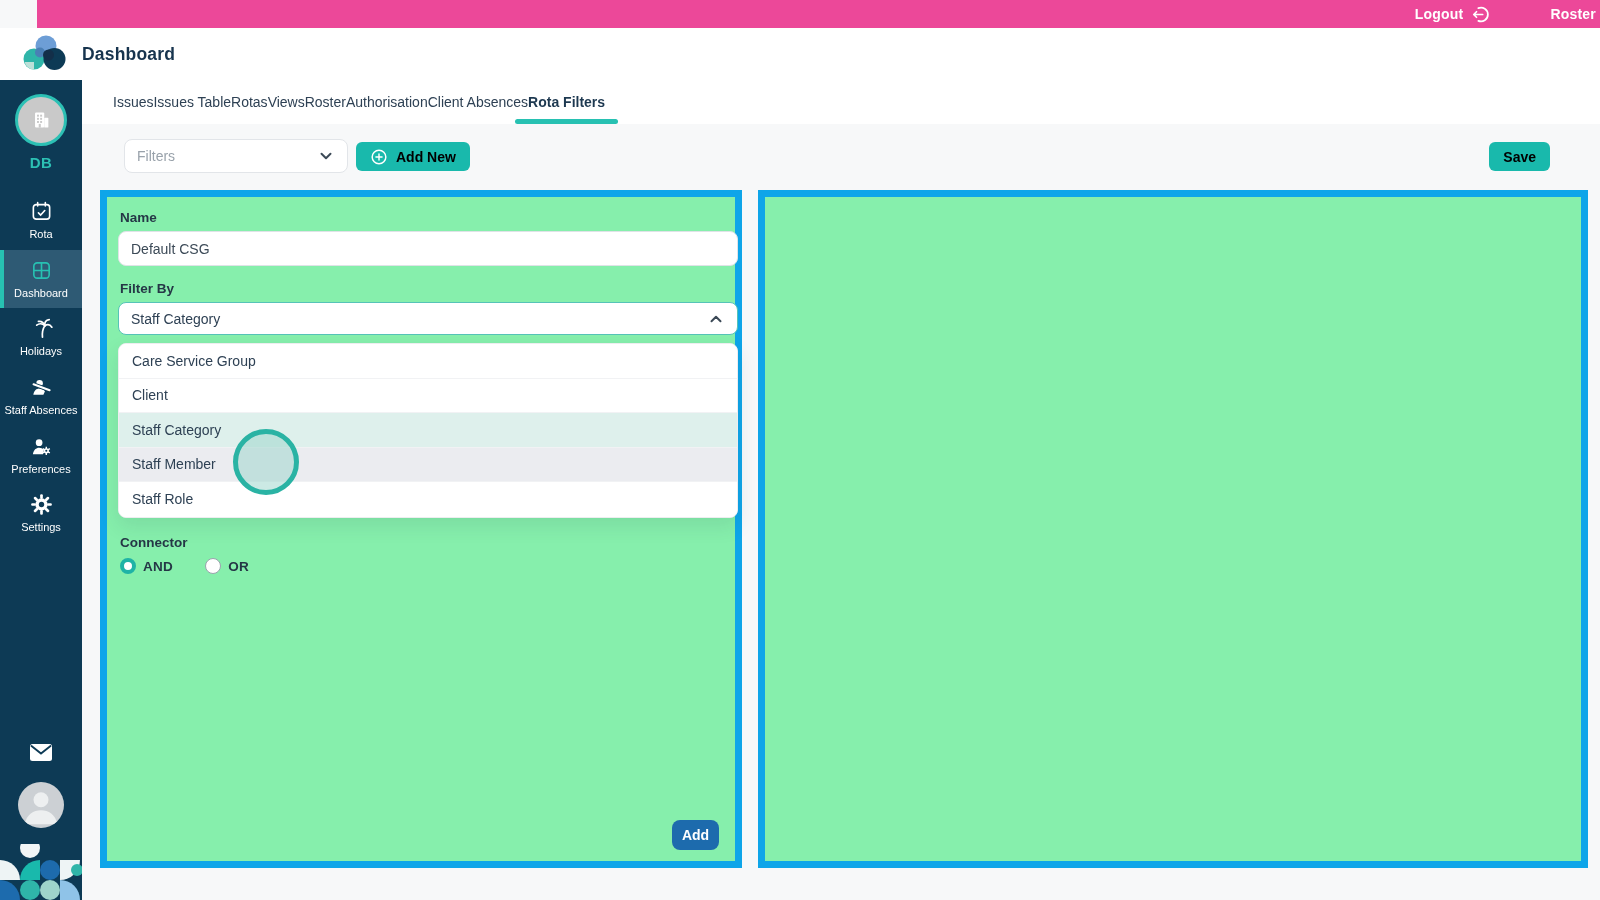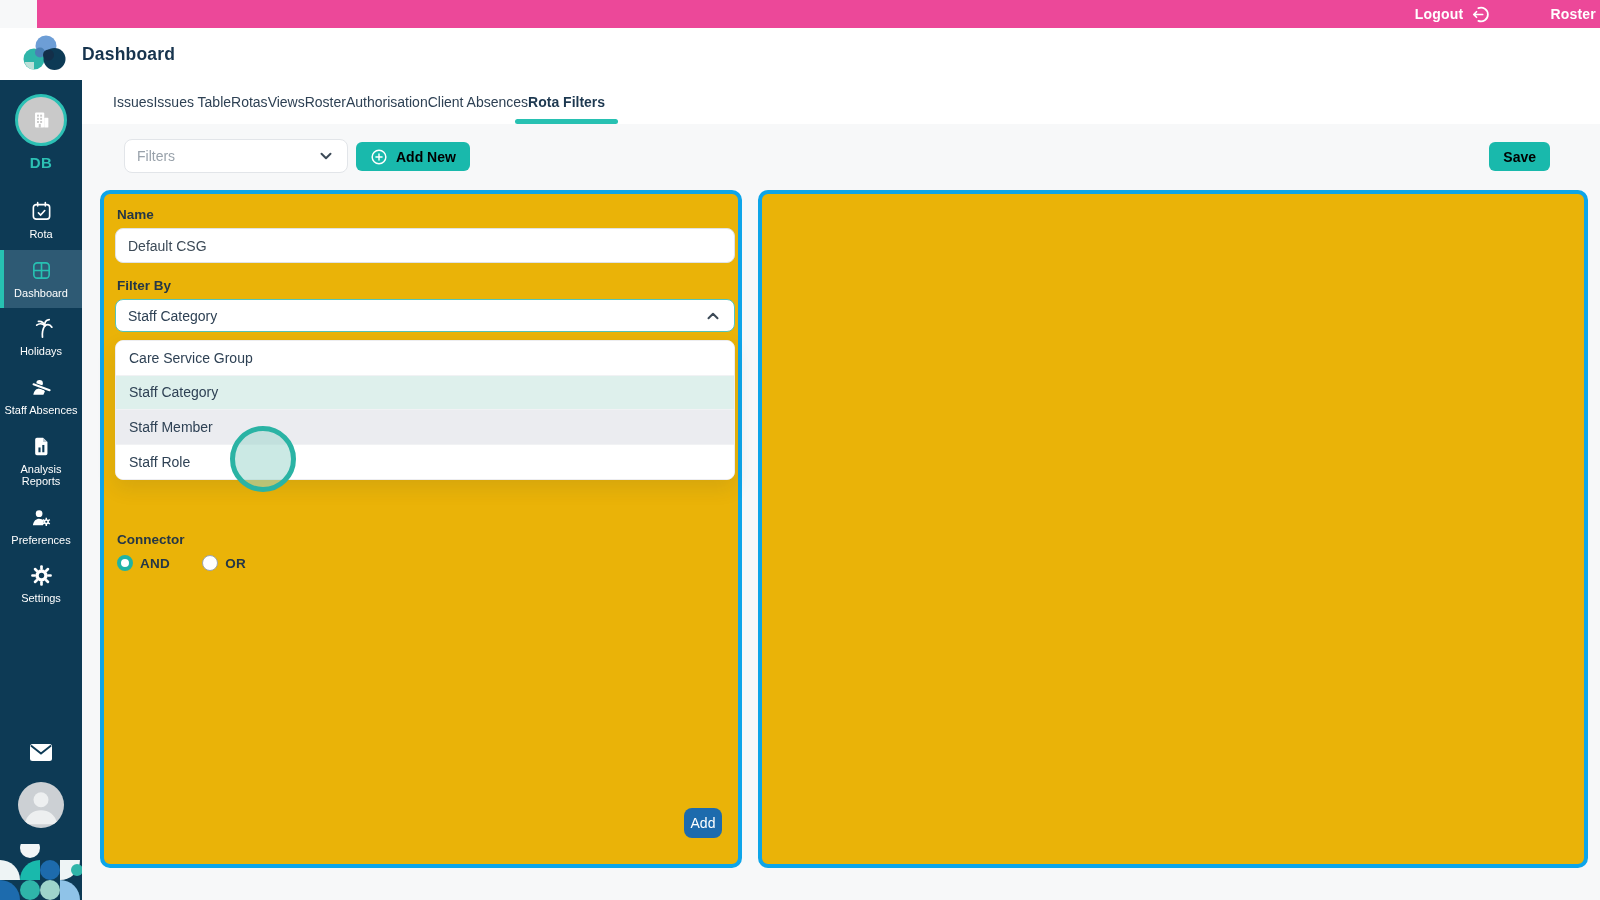--- a/index.html
+++ b/index.html
@@ -54,22 +54,22 @@
   .filters-select { position:absolute; left:110px; top:139px; width:224px; height:34px;
     background:#fff; border:1px solid #e2e5e9; border-radius:8px; display:flex;
     align-items:center; padding:0 12px; font-size:14px; color:#99a2ab; cursor:pointer;margin-left:14px; }
   .filters-select .chev { margin-left:auto; display:flex; }
   .btn-teal { background:#19b9ac; border-radius:6px; color:#000000; font-size:14px;
     font-weight:700; display:flex; align-items:center; gap:8px; padding:0 14px;
     height:29px; cursor:pointer; border:none; }
   .add-new-btn { position:absolute; left:356px; top:142px; }
   .save-btn { position:absolute; right:50px; top:142px; justify-content:center; min-width:59px; }
   
-  .panel { position:absolute; top:190px; height:678px; background:#eab308;
-    border:4px solid #0ea5e9; border-radius:10px; }
+  .panel { position:absolute; top:190px; height:678px; background:#86efac;
+    border:7px solid #0ea5e9; border-radius:0; }
   .panel-left { left:100px; width:642px; }
   .panel-right { left:758px; width:830px; }
   .fld-label { margin:13px 0 6px 13px; font-size:13.5px; font-weight:700; color:#253746; }
   .text-input { display:block; margin:0 11px; width:620px; height:35px;
     border:1px solid #dfe3e7; border-radius:8px; padding:0 12px; font-family:inherit;
     font-size:14px; color:#3c4a57; background:#fff; outline:none; }
   .fld-label.second { margin-top:15px; }
   .select-box { margin:0 11px; width:620px; height:33px; border:1.5px solid #56c3b8;
     border-radius:8px; display:flex; align-items:center; padding:0 12px;
     font-size:14px; color:#2e4154; cursor:pointer; background:#fff; }
@@ -87,23 +87,23 @@
     border:5px solid #2ab3a4; border-radius:50%; background:rgba(160,215,205,.55);
     z-index:6; pointer-events:none; }
   .connector { position:absolute; left:0; top:338px; }
   .connector .fld-label { margin:0 0 8px 13px; }
   .radio-row { display:flex; align-items:center; gap:32px; margin-left:13px; }
   .radio-opt { display:flex; align-items:center; cursor:pointer; font-size:13.5px;
     font-weight:600; color:#253746; letter-spacing:.3px; }
   .radio { width:16px; height:16px; border-radius:50%; margin-right:7px; background:#fff; }
   .radio.on  { border:4.5px solid #1fb3a6; }
   .radio.off { border:1.5px solid #9aa3ad; }
-  .add-btn { position:absolute; right:16px; bottom:26px; width:38px; height:30px;
+  .add-btn { position:absolute; right:16px; bottom:11px; width:47px; height:30px;
     background:#1d6bad; color:#fff; border-radius:8px; display:flex; align-items:center;
-    justify-content:center; font-size:14px; font-weight:400; cursor:pointer; border:none; }
+    justify-content:center; font-size:14px; font-weight:700; cursor:pointer; border:none; }
 </style>
 </head>
 <body>
 
 <div class="topbar">
   <div class="tb-group">
     <span class="tb-label">Logout</span>
     <span style="display:flex">
       <svg width="19" height="19" viewBox="0 0 22 22">
         <path d="M8.5 3.6a8 8 0 1 1 0 14.8" stroke="#fff" stroke-width="2" fill="none" stroke-linecap="round"></path>
@@ -210,31 +210,20 @@
         <svg width="23" height="23" viewBox="0 0 24 24">
           <circle cx="10" cy="7.5" r="3.4" fill="#fff"></circle>
           <path d="M3.5 19.5c.6-4.4 3.2-6.5 6.5-6.5 2.2 0 4.2 1 5.6 3l-1.6 3.5Z" fill="#fff"></path>
           <rect x="1" y="9.6" width="22" height="4.2" rx="2.1" transform="rotate(20 12 12)" fill="#0d3a55"></rect>
           <rect x="2" y="10.6" width="20" height="2.2" rx="1.1" transform="rotate(20 12 12)" fill="#fff"></rect>
         </svg>
       </span>
       <span class="nav-label">Staff Absences</span>
     </div>
 
-    <div class="nav-item">
-      <span style="display:flex">
-        <svg width="23" height="23" viewBox="0 0 24 24">
-          <path d="M7.2 2.8h6.4l4.6 4.6v12a1.8 1.8 0 0 1-1.8 1.8H7.2a1.8 1.8 0 0 1-1.8-1.8V4.6a1.8 1.8 0 0 1 1.8-1.8z" fill="#fff"></path>
-          <path d="M13.6 2.8l4.6 4.6h-4.6z" fill="#b9c6d0"></path>
-          <rect x="8.8" y="13" width="2.2" height="5" fill="#0d3a55"></rect>
-          <rect x="12.8" y="10.4" width="2.2" height="7.6" fill="#0d3a55"></rect>
-        </svg>
-      </span>
-      <span class="nav-label">Analysis Reports</span>
-    </div>
 
     <div class="nav-item">
       <span style="display:flex">
         <svg width="23" height="23" viewBox="0 0 24 24">
           <circle cx="9.5" cy="8" r="3.5" fill="#fff"></circle>
           <path d="M3 20c.7-4.6 3.4-6.8 6.5-6.8 1.9 0 3.7.8 5 2.3L13.5 20Z" fill="#fff"></path>
           <g stroke="#fff" stroke-width="1.5">
             <path d="M17 12.2v8.6M13.3 14.3l7.4 4.4M13.3 18.7l7.4-4.4"></path>
           </g>
           <circle cx="17" cy="16.5" r="2.7" fill="#fff"></circle>
@@ -341,20 +330,21 @@
     <span>Staff Category</span>
     <span class="chev">
       <svg width="18" height="18" viewBox="0 0 20 20">
           <path d="M5 12.5l5-5 5 5" stroke="#3c4a57" stroke-width="2.2" fill="none" stroke-linecap="round" stroke-linejoin="round"></path>
         </svg>
     </span>
   </div>
 
   <div class="dropdown">
     <div class="option">Care Service Group</div>
+    <div class="option">Client</div>
     <div class="option selected">Staff Category</div>
     <div class="option hover">Staff Member</div>
     <div class="option">Staff Role</div>
   </div>
 
   <div class="cursor-ring"></div>
 
   <div class="connector">
     <div class="fld-label">Connector</div>
     <div class="radio-row">

